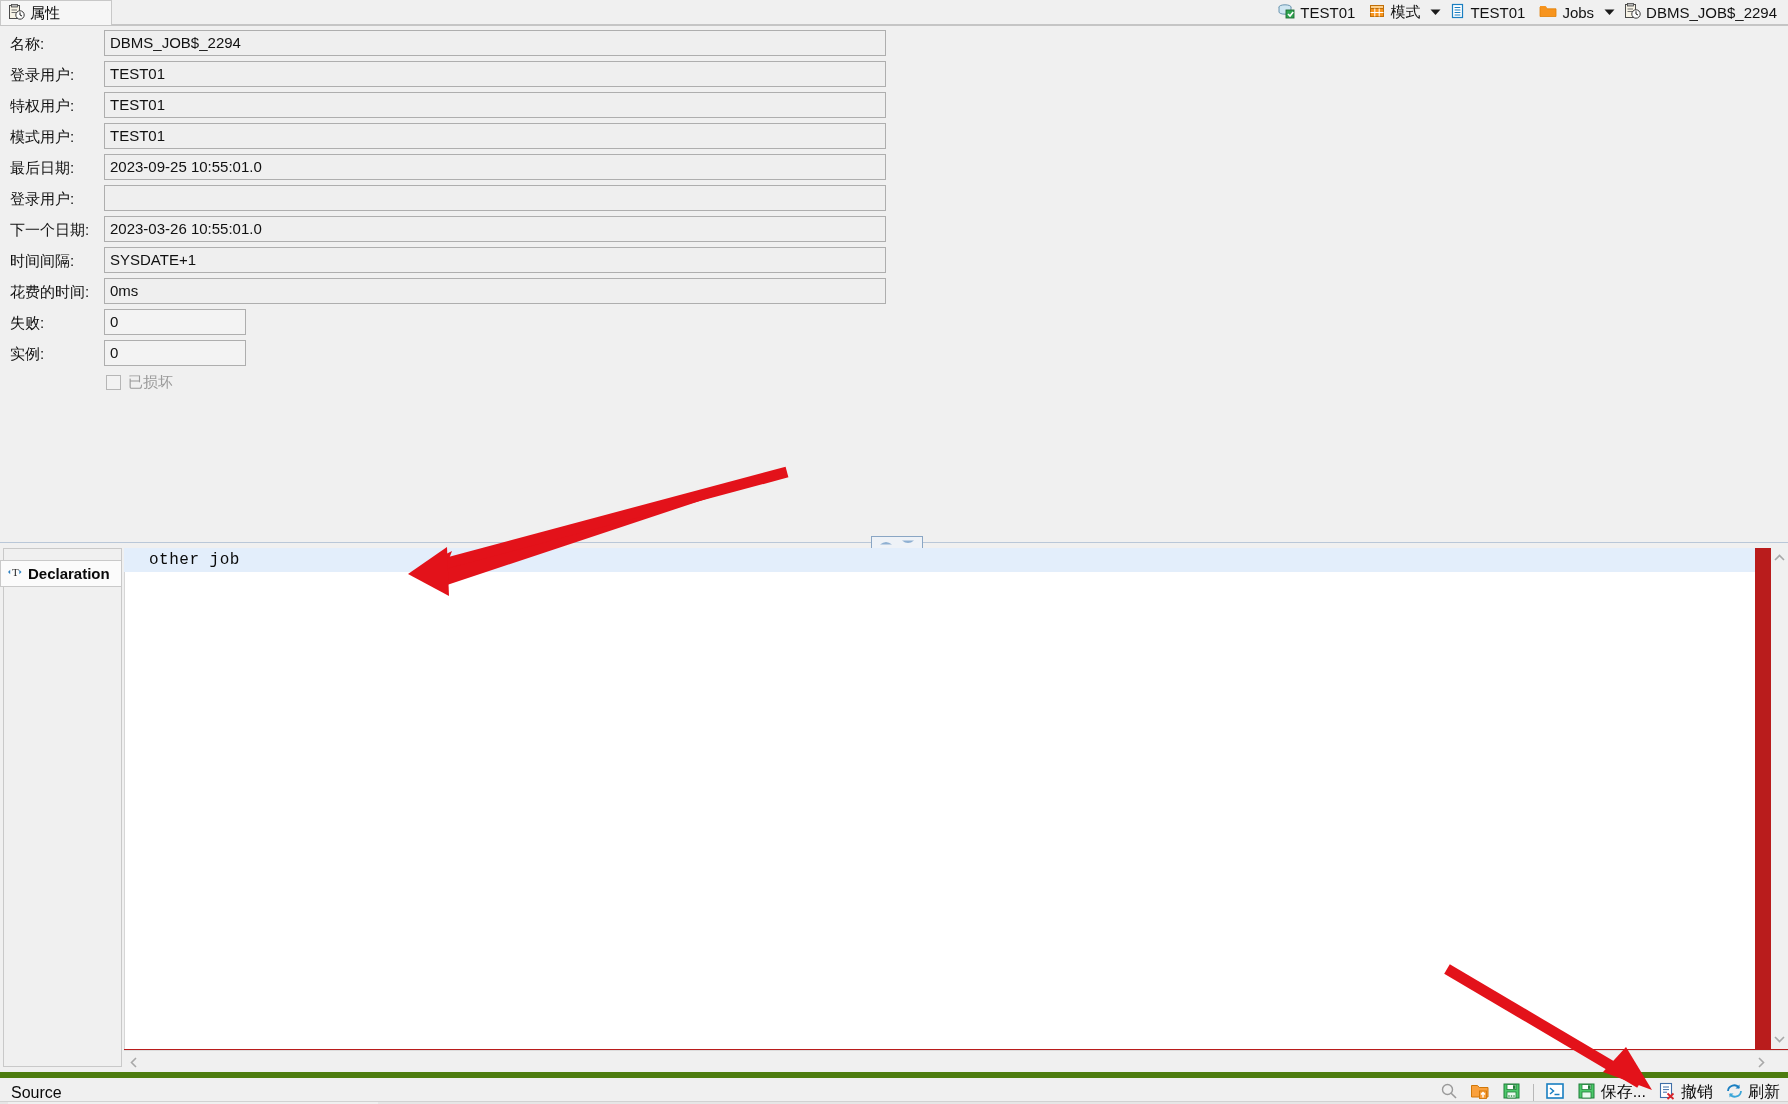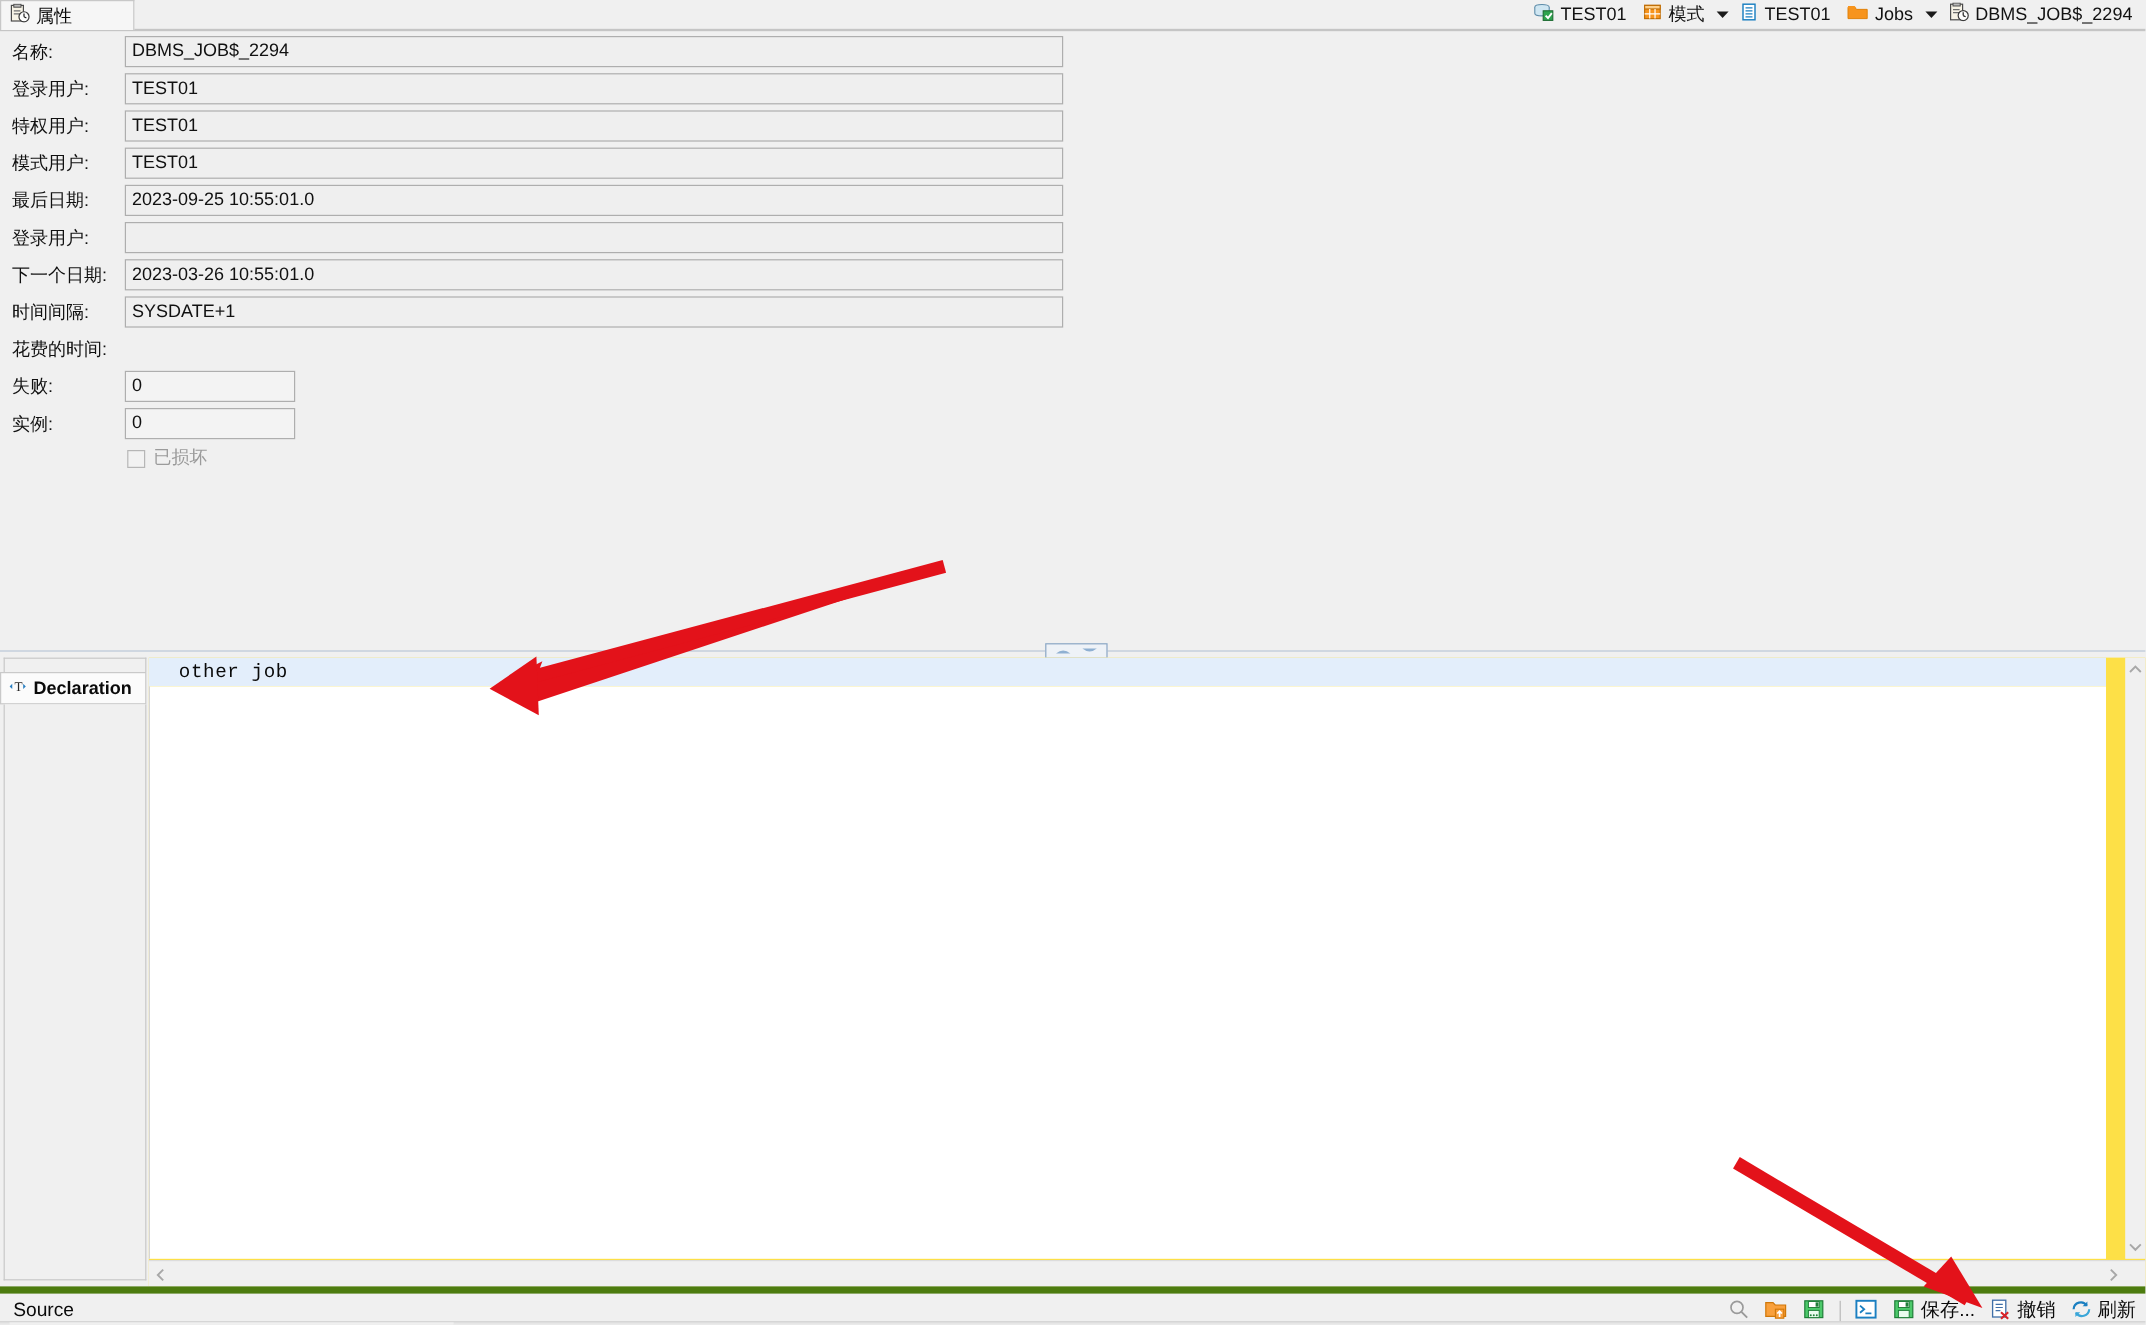--- a/index.html
+++ b/index.html
@@ -67,21 +67,21 @@
   }
   .otab-empty-top{position:absolute;left:3px;top:0;width:119px;height:12px;border:1px solid #c9c9c9;border-bottom:none;box-sizing:border-box;background:#f0f0f0;}
   .otab{
     position:absolute;left:0;top:12px;width:122px;height:27px;
     background:#fbfbfb;border:1px solid #c9c9c9;box-sizing:border-box;
     display:flex;align-items:center;gap:5px;padding-left:6px;
   }
   .otab .otxt{font-size:15px;font-weight:bold;color:#0a0a0a;}
   .otab-rest{position:absolute;left:3px;top:39px;width:119px;height:480px;border:1px solid #c9c9c9;border-top:none;box-sizing:border-box;background:#f0f0f0;}
 
-  .editor{position:absolute;left:124px;top:0;width:1664px;height:524px;background:#fde047;}
+  .editor{position:absolute;left:124px;top:0;width:1664px;height:524px;background:#b91c1c;}
   .ed-line{
     position:absolute;left:0;top:0;width:1631px;height:24px;background:#e3eefb;
   }
   .ed-text{
     position:absolute;left:25px;top:0;height:24px;line-height:24px;
     font-family:"Liberation Mono","DejaVu Sans Mono",monospace;font-size:16px;color:#0a0a0a;
     letter-spacing:0.5px;
   }
   .ed-body{position:absolute;left:0;top:24px;width:1631px;height:477px;background:#fff;border-left:1px solid #d6d6d6;box-sizing:border-box;}
   .vscroll{position:absolute;right:0;top:0;width:17px;height:501px;background:#f0f0f0;}
@@ -245,20 +245,21 @@
     <div class="fld wide">2023-03-26 10:55:01.0</div>
   </div>
 
   <div class="row">
     <div class="lab">时间间隔:</div>
     <div class="fld wide">SYSDATE+1</div>
   </div>
 
   <div class="row">
     <div class="lab">花费的时间:</div>
+    <div class="fld wide">0ms</div>
   </div>
 
   <div class="row">
     <div class="lab">失败:</div>
     <div class="fld narrow">0</div>
   </div>
 
   <div class="row">
     <div class="lab">实例:</div>
     <div class="fld narrow">0</div>

